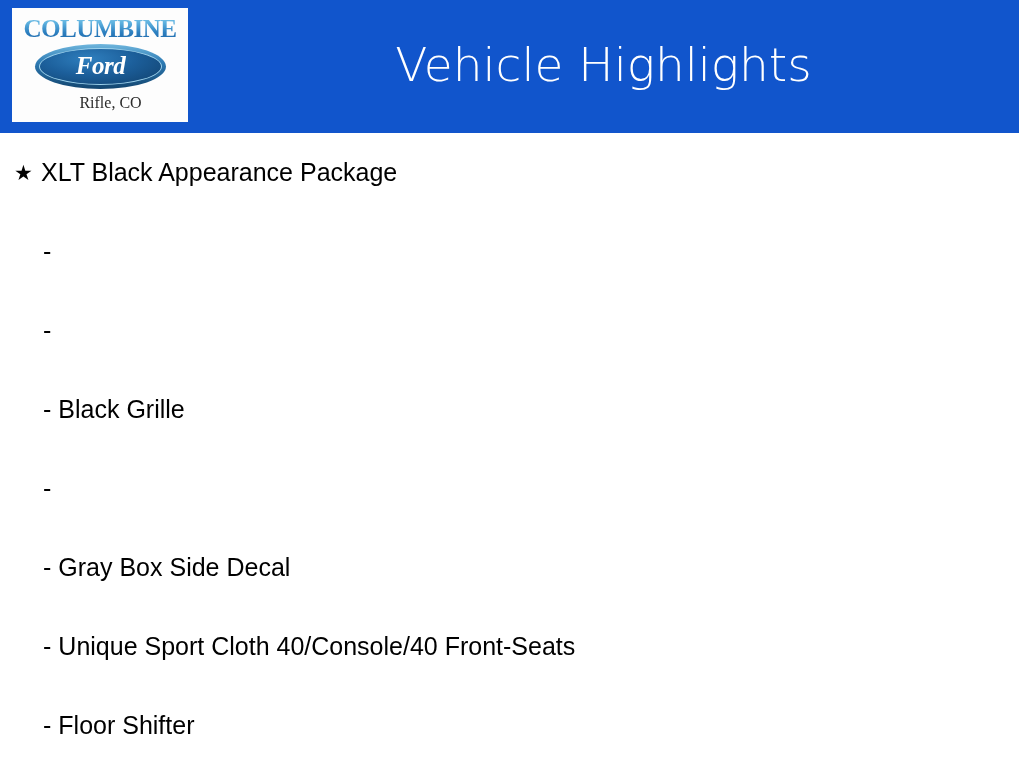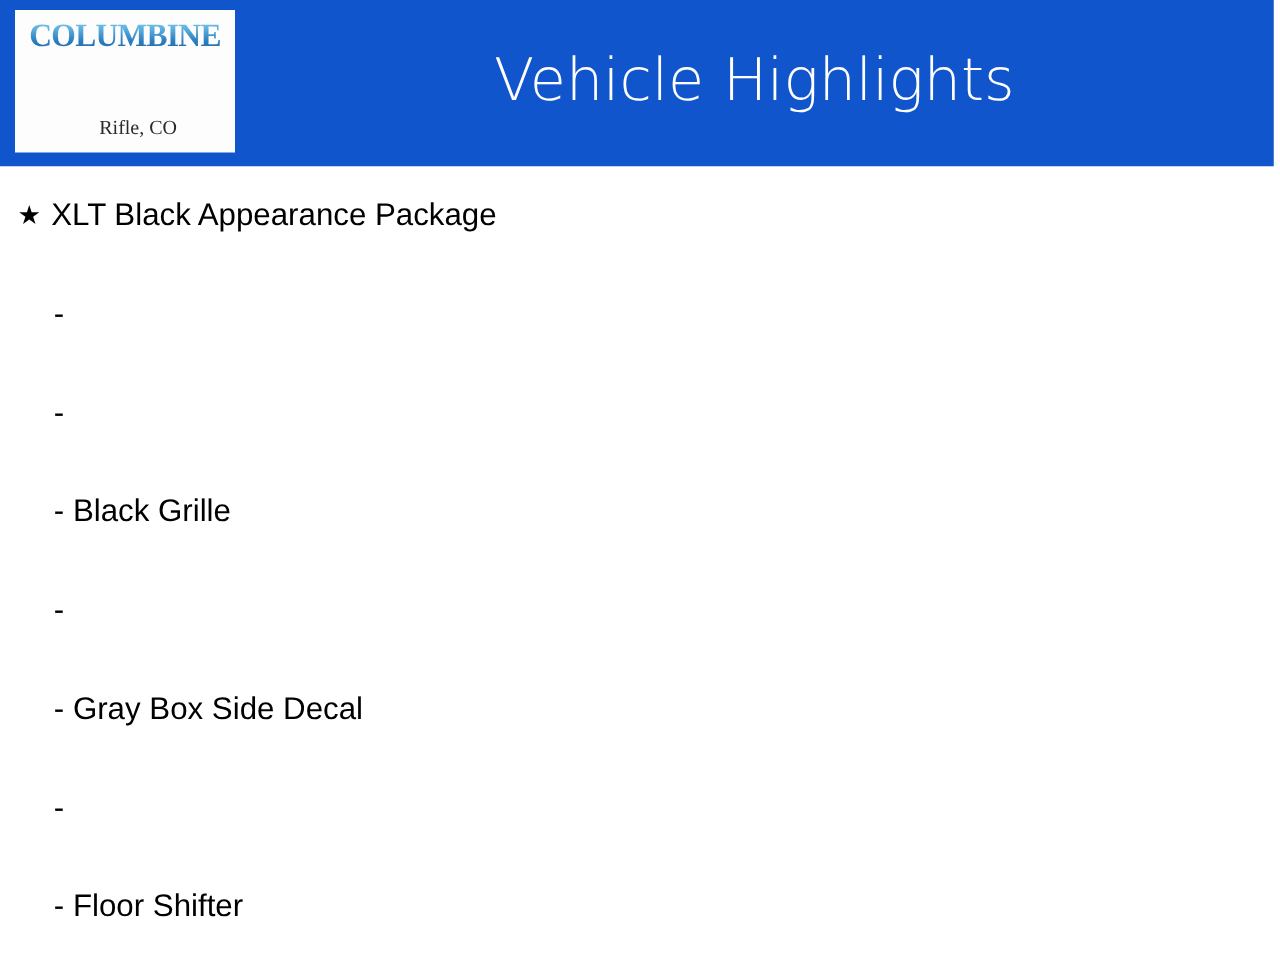--- a/index.html
+++ b/index.html
@@ -174,20 +174,25 @@
 </style>
 </head>
 <body>
 
 <div class="header-banner">
 
   <div class="logo-card">
     <div class="logo-inner">
       <div class="logo-columbine">COLUMBINE</div>
 
+      <div class="logo-oval-wrap">
+        <div class="logo-oval-outer"></div>
+        <div class="logo-oval-inner"></div>
+        <div class="logo-ford">Ford</div>
+      </div>
 
       <div class="logo-city">Rifle, CO</div>
     </div>
   </div>
 
   <div class="banner-title">Vehicle Highlights</div>
 
 </div>
 
 <div class="content">
@@ -208,18 +213,19 @@
     </div>
     <div class="hl-row level-1" style="top: 335px;">
       <span class="hl-dash">-</span>
     </div>
     <div class="hl-row level-1" style="top: 414px;">
       <span class="hl-dash">-</span>
       <span class="hl-text">Gray Box Side Decal</span>
     </div>
     <div class="hl-row level-1" style="top: 493px;">
       <span class="hl-dash">-</span>
+      <span class="hl-text">Unique Sport Cloth 40/Console/40 Front-Seats</span>
     </div>
     <div class="hl-row level-1" style="top: 572px;">
       <span class="hl-dash">-</span>
       <span class="hl-text">Floor Shifter</span>
     </div>
   </div>
 
 </body></html>

